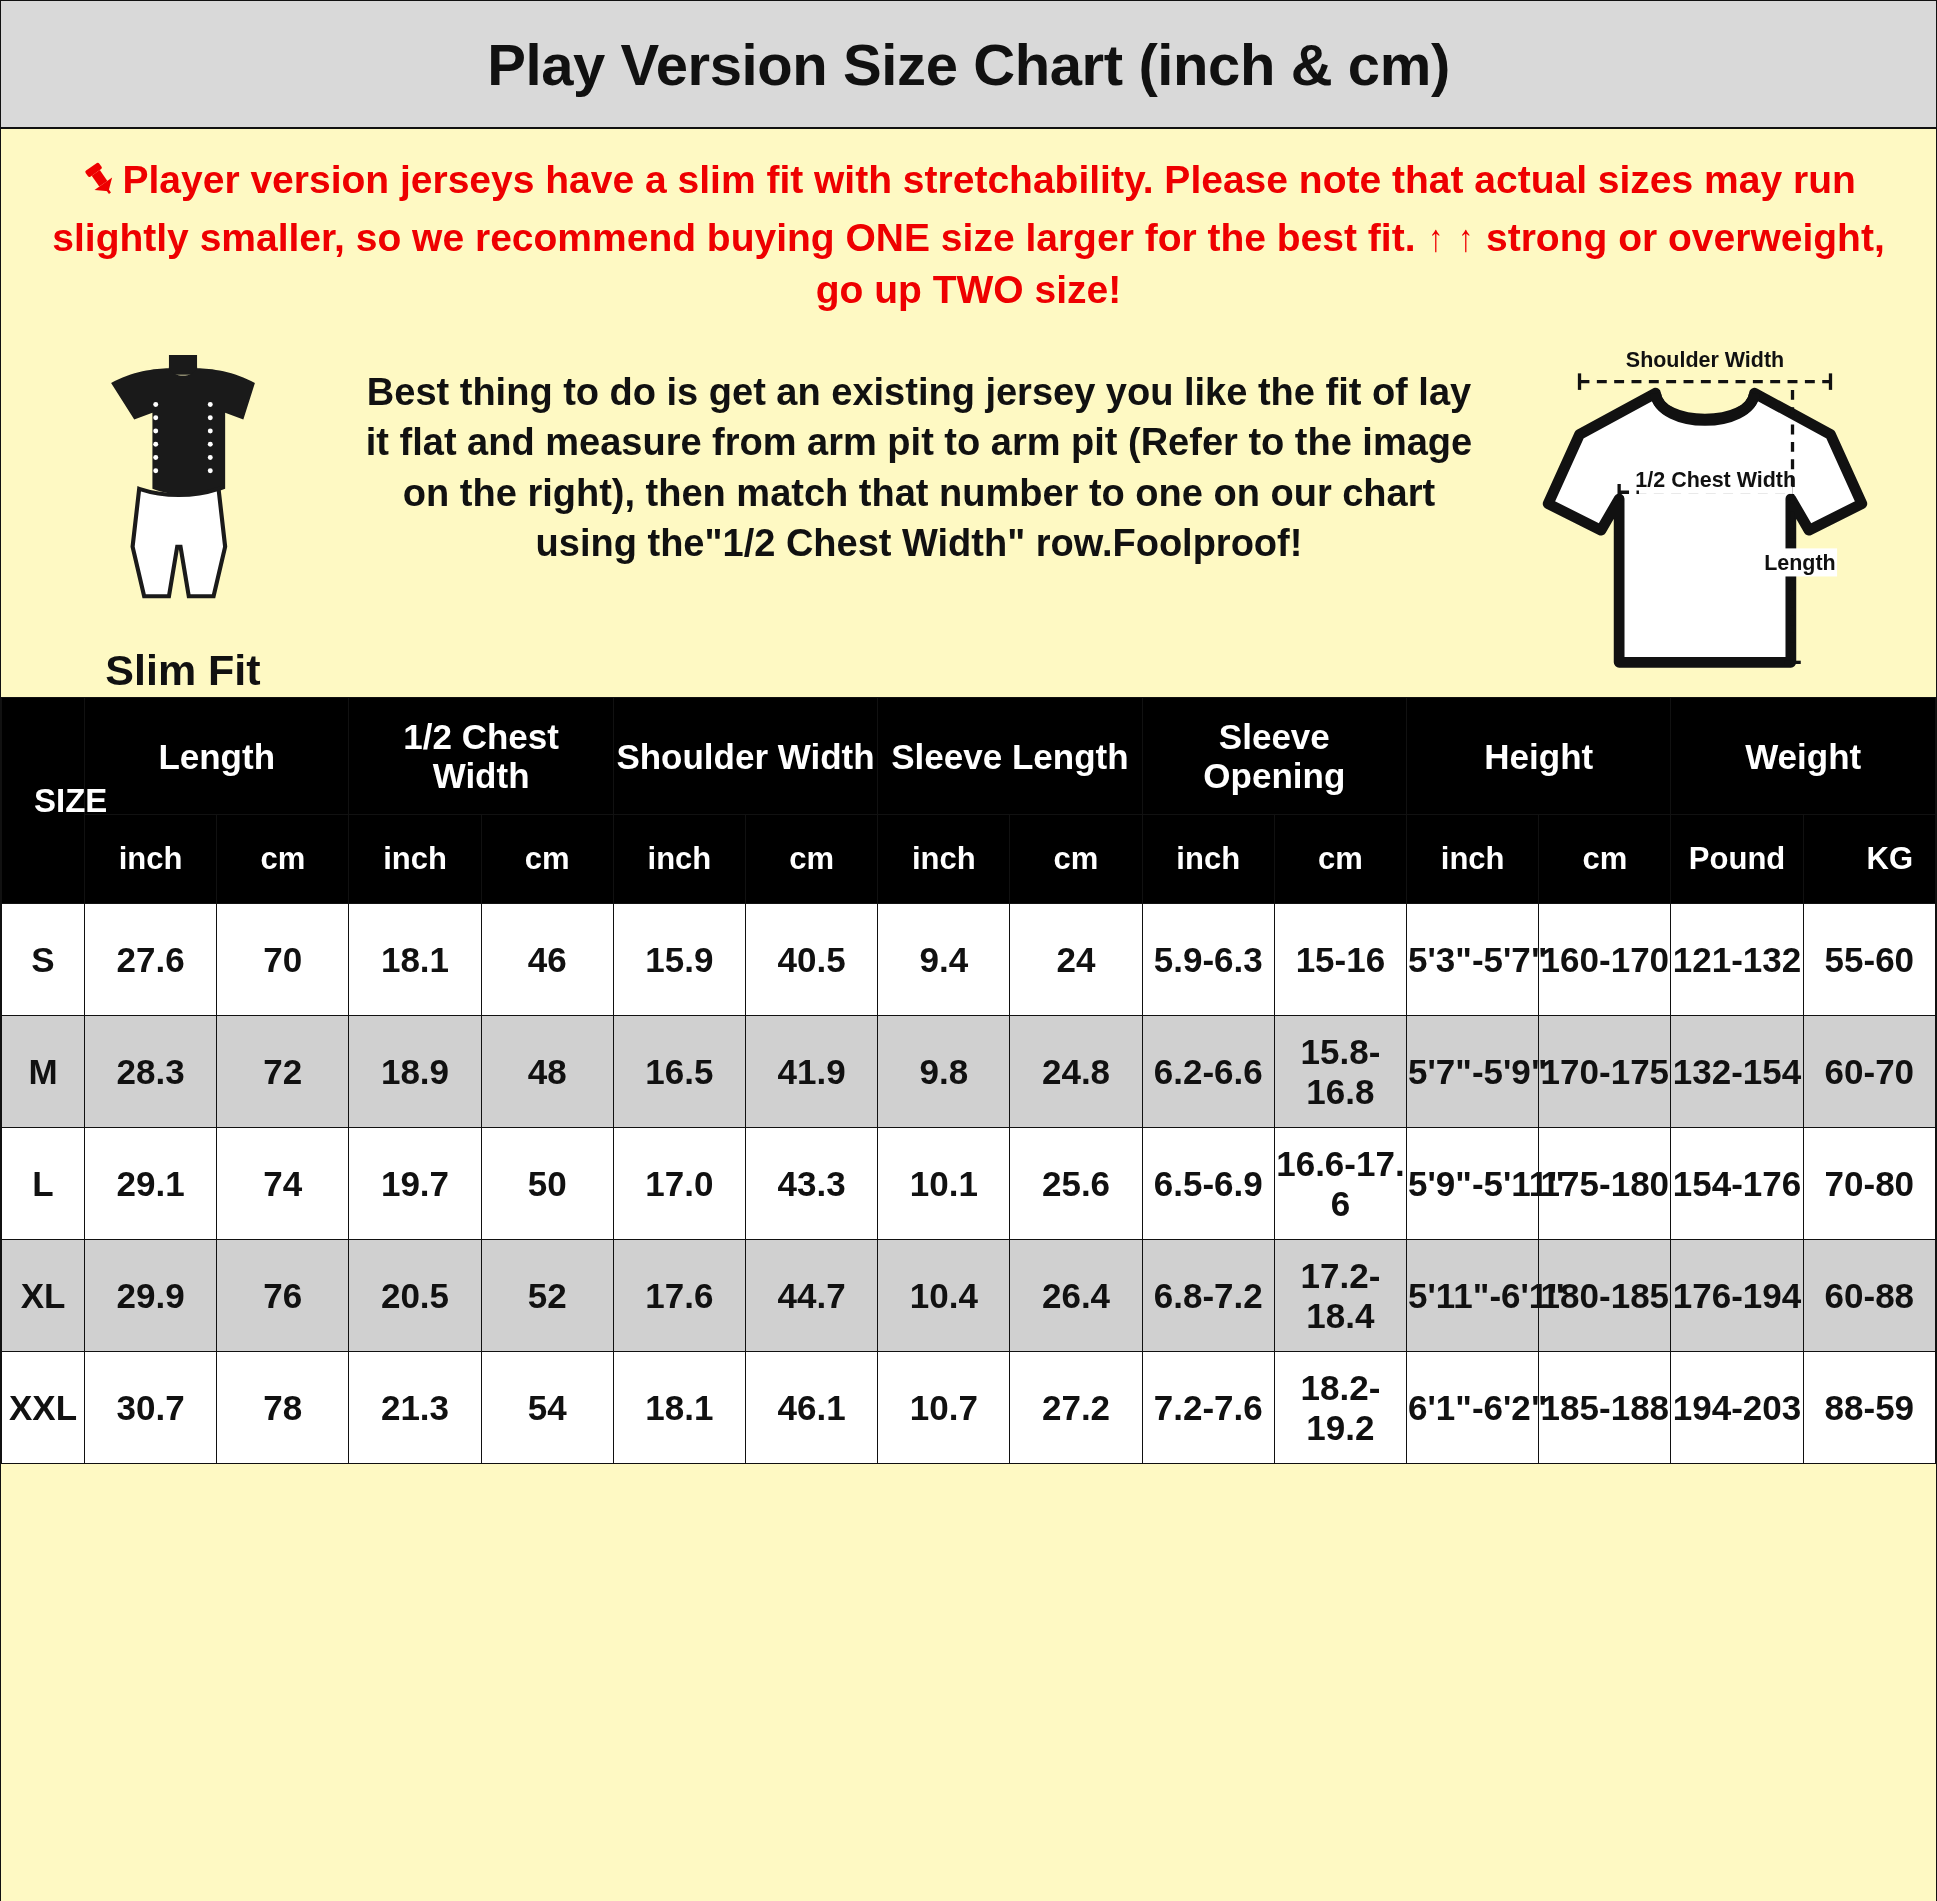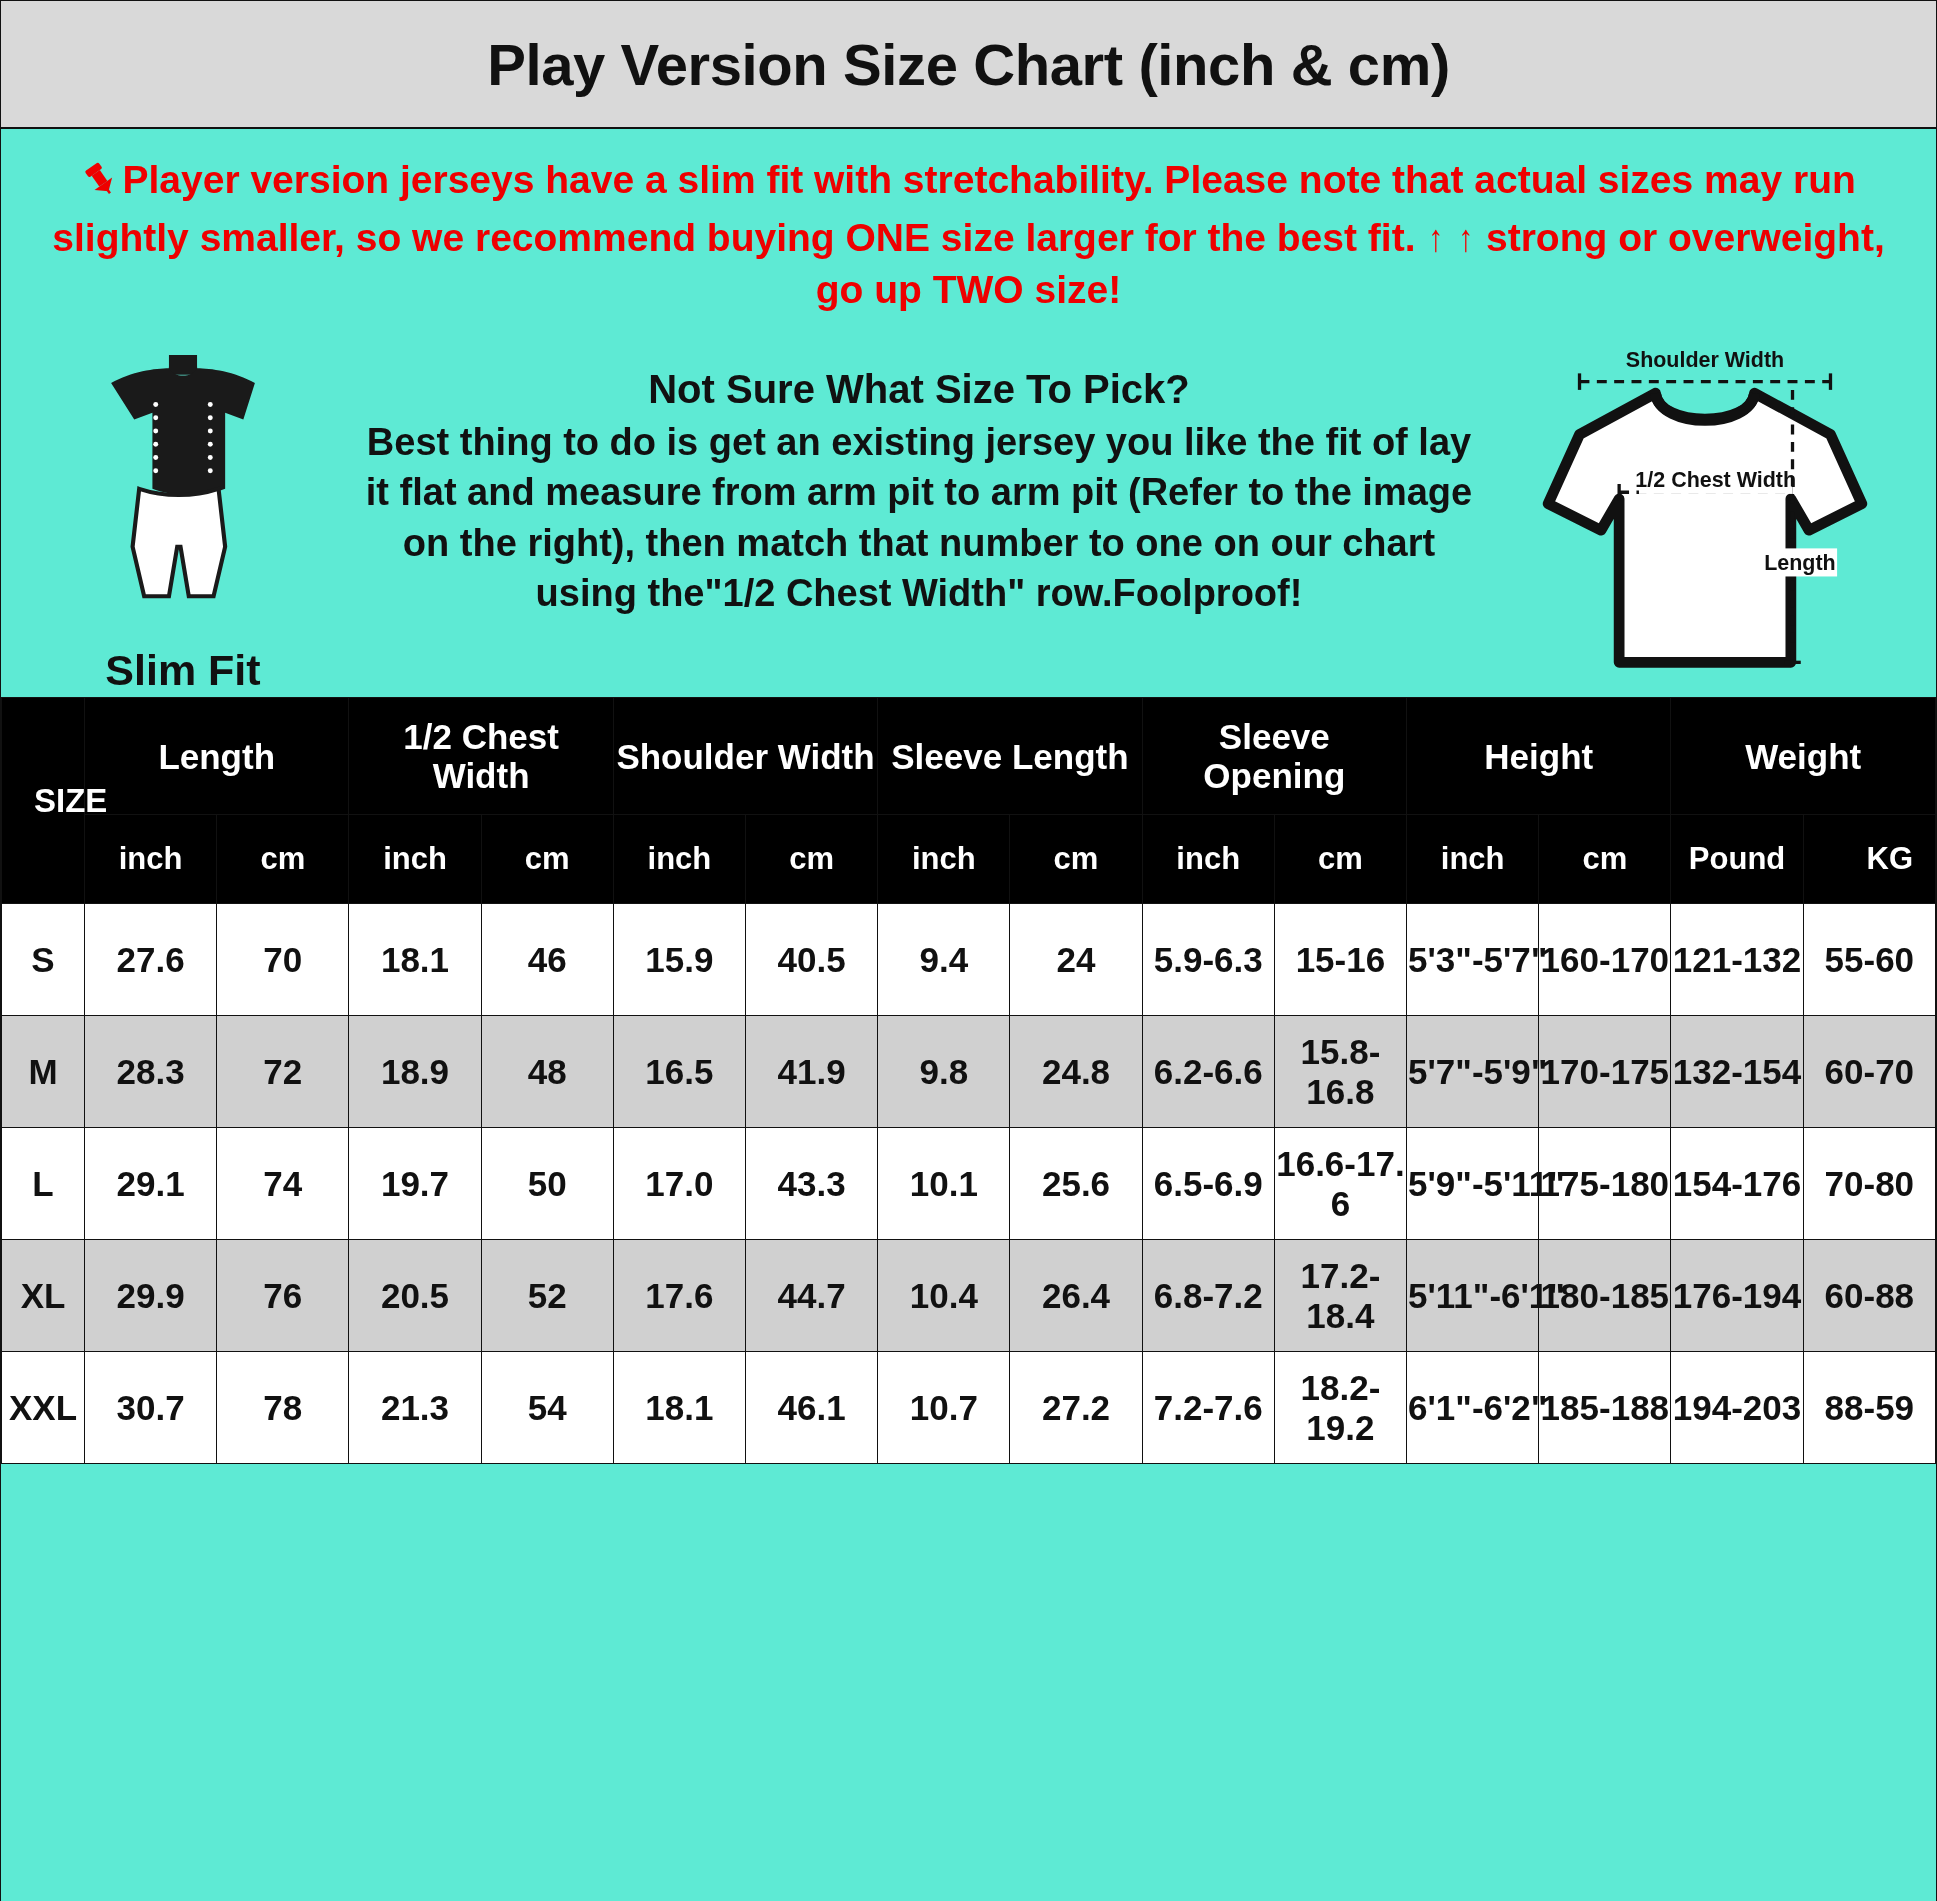--- a/index.html
+++ b/index.html
@@ -5,21 +5,21 @@
   * { box-sizing: border-box; }
   html, body {
     margin: 0; padding: 0;
     background: #ffffff;
     font-family: "Liberation Sans", sans-serif;
   }
   .page {
     width: 1937px;
     height: 1902px;
     position: relative;
-    background: #5eead4;
+    background: #fef9c3;
     overflow: hidden;
     border: 1.7px solid #111;
   }
   
   .title-bar {
     height: 128px;
     background: #d9d9d9;
     border-bottom: 2.5px solid #111;
     display: flex;
     align-items: center;
@@ -187,21 +187,20 @@
             <circle cx="138" cy="114" r="3"></circle>
               <circle cx="138" cy="130" r="3"></circle>
               <circle cx="138" cy="146" r="3"></circle>
           </g>
         </svg>
       </div>
       <div class="fit-label">Slim Fit</div>
     </div>
 
     <div class="mid-col">
-      <div class="q">Not Sure What Size To Pick?</div>
       <div class="p">Best thing to do is get an existing jersey you like the fit of lay it flat and measure from arm pit to arm pit (Refer to the image on the right), then match that number to one on our chart using the"1/2 Chest Width" row.Foolproof!</div>
     </div>
 
     <div class="diagram-col">
       <div>
         <svg width="380" height="355" viewBox="0 0 460 430">
 
           <line x1="78" y1="48" x2="382" y2="48" stroke="#111" stroke-width="4" stroke-dasharray="12 9"></line>
           <line x1="78" y1="38" x2="78" y2="58" stroke="#111" stroke-width="4"></line>
           <line x1="382" y1="38" x2="382" y2="58" stroke="#111" stroke-width="4"></line>

